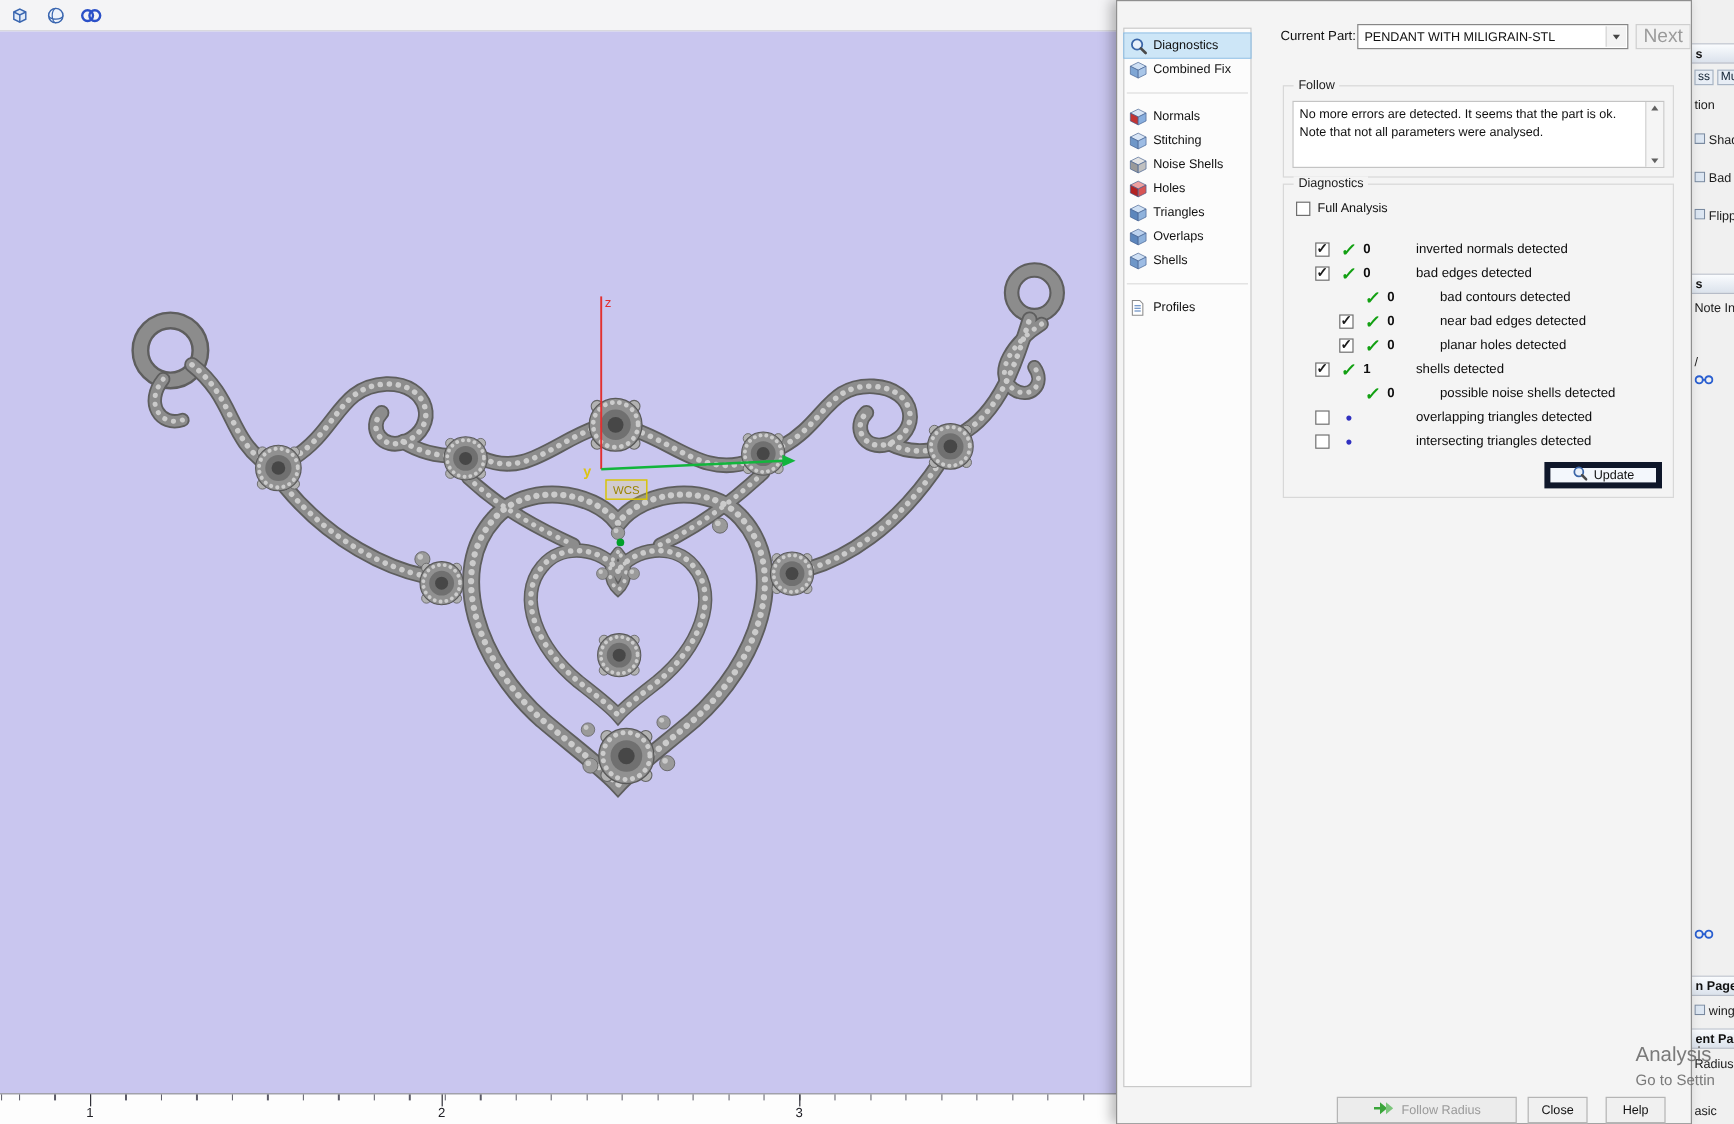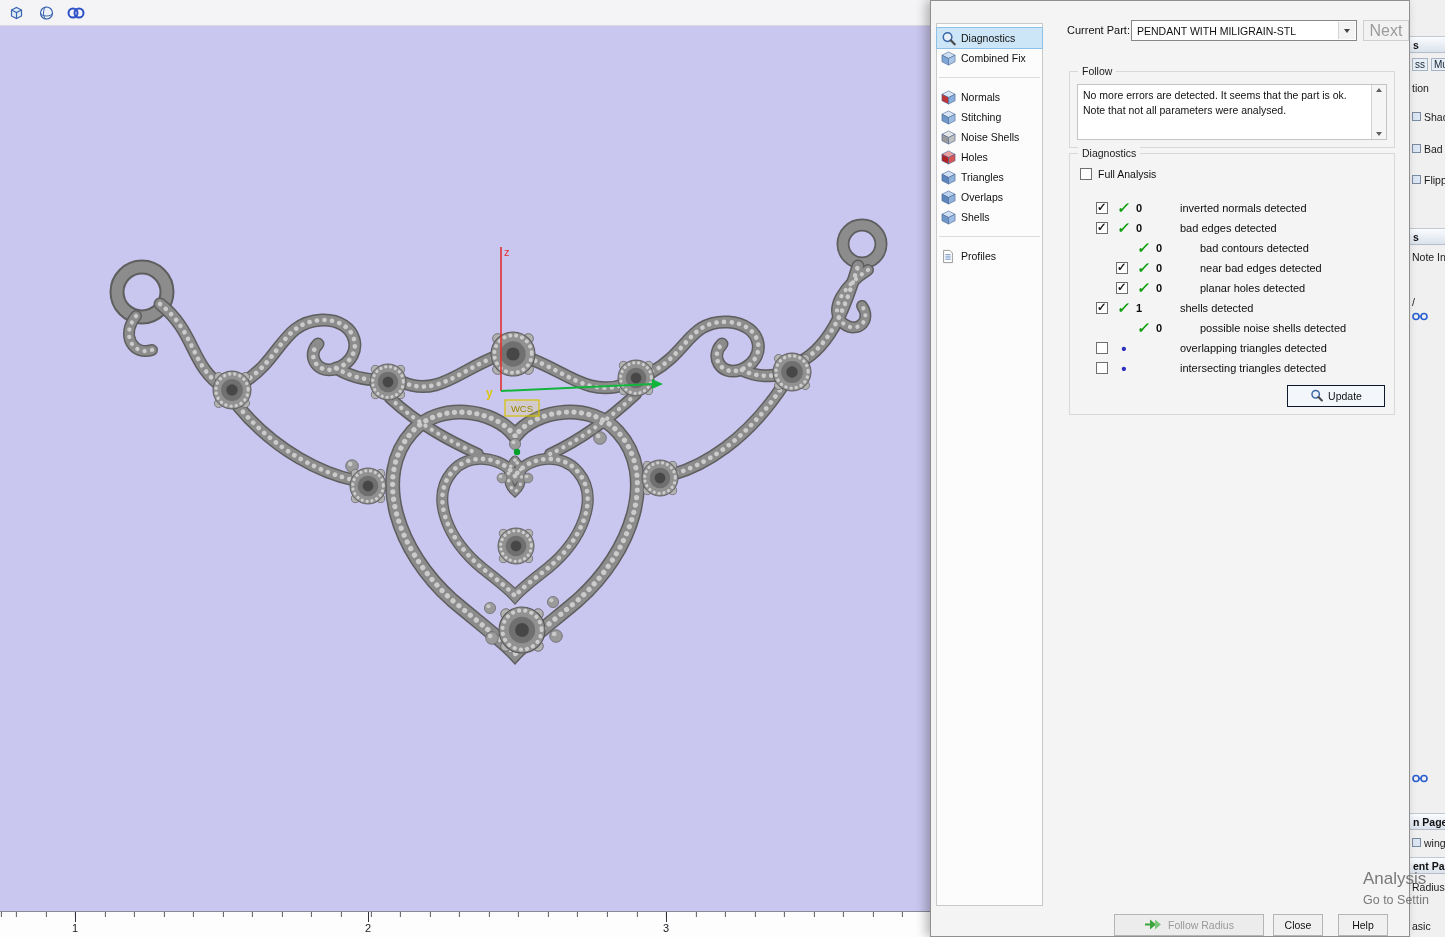--- a/index.html
+++ b/index.html
@@ -55,21 +55,21 @@
   .diag-row{display:flex;align-items:center;height:20px}
   .diag-row.indent{padding-left:20px}
   .cb{width:12px;height:12px;border:1px solid #6f6f6f;background:#fff;position:relative;flex:none;cursor:pointer}
   .cb.checked::after{content:"\2713";position:absolute;left:0;top:-3px;font-size:11.5px;font-weight:700;color:#1b1b1b}
   .cb.none{visibility:hidden}
   .mark{width:20px;text-align:center;flex:none;font-weight:700;margin-left:6px}
   .mark.check{color:#12a012;font-size:15px;transform:skewX(-10deg)}
   .mark.dot{color:#3030c0;font-size:15px}
   .cnt{width:14px;font-size:11px;font-weight:700;color:#0d0d0d;flex:none;margin-left:2px}
   .lbl{font-size:11px;color:#0d0d0d;margin-left:30px;white-space:nowrap}
-  .btn-update{position:absolute;right:9px;bottom:7px;width:98px;height:22px;background:#f3f7fc;border:1px solid #0f172a;display:flex;align-items:center;justify-content:center;gap:5px;font-size:10.5px;cursor:pointer}
+  .btn-update{position:absolute;right:9px;bottom:7px;width:98px;height:22px;background:#f3f7fc;border:5px solid #0f172a;display:flex;align-items:center;justify-content:center;gap:5px;font-size:10.5px;cursor:pointer}
 
   .btn{position:absolute;height:22px;background:#f0f0f0;border:1px solid #b5b5b5;font-size:10.5px;display:flex;align-items:center;justify-content:center;cursor:pointer;color:#101010}
   .btn-follow{left:183px;top:913px;width:150px;color:#9a9a9a;gap:6px;background:#ececec}
   .btn-close{left:342px;top:913px;width:50px}
   .btn-help{left:407px;top:913px;width:50px}
 
   
   .right-strip{position:absolute;left:1410px;top:0;width:35px;height:937px;background:#f0f0f0;z-index:5;overflow:visible}
   .rp-frag{position:absolute;left:2px;font-size:10.5px;color:#1a1a1a;white-space:nowrap;display:flex;align-items:center;gap:3px}
   .rp-header{position:absolute;left:0;width:46px;height:17px;background:linear-gradient(#fafcfe,#dbe2ec);border-top:1px solid #c2c8d2;border-bottom:1px solid #b6bcc8;font-weight:700;font-size:10.5px;display:flex;align-items:center;padding-left:3px;white-space:nowrap}

